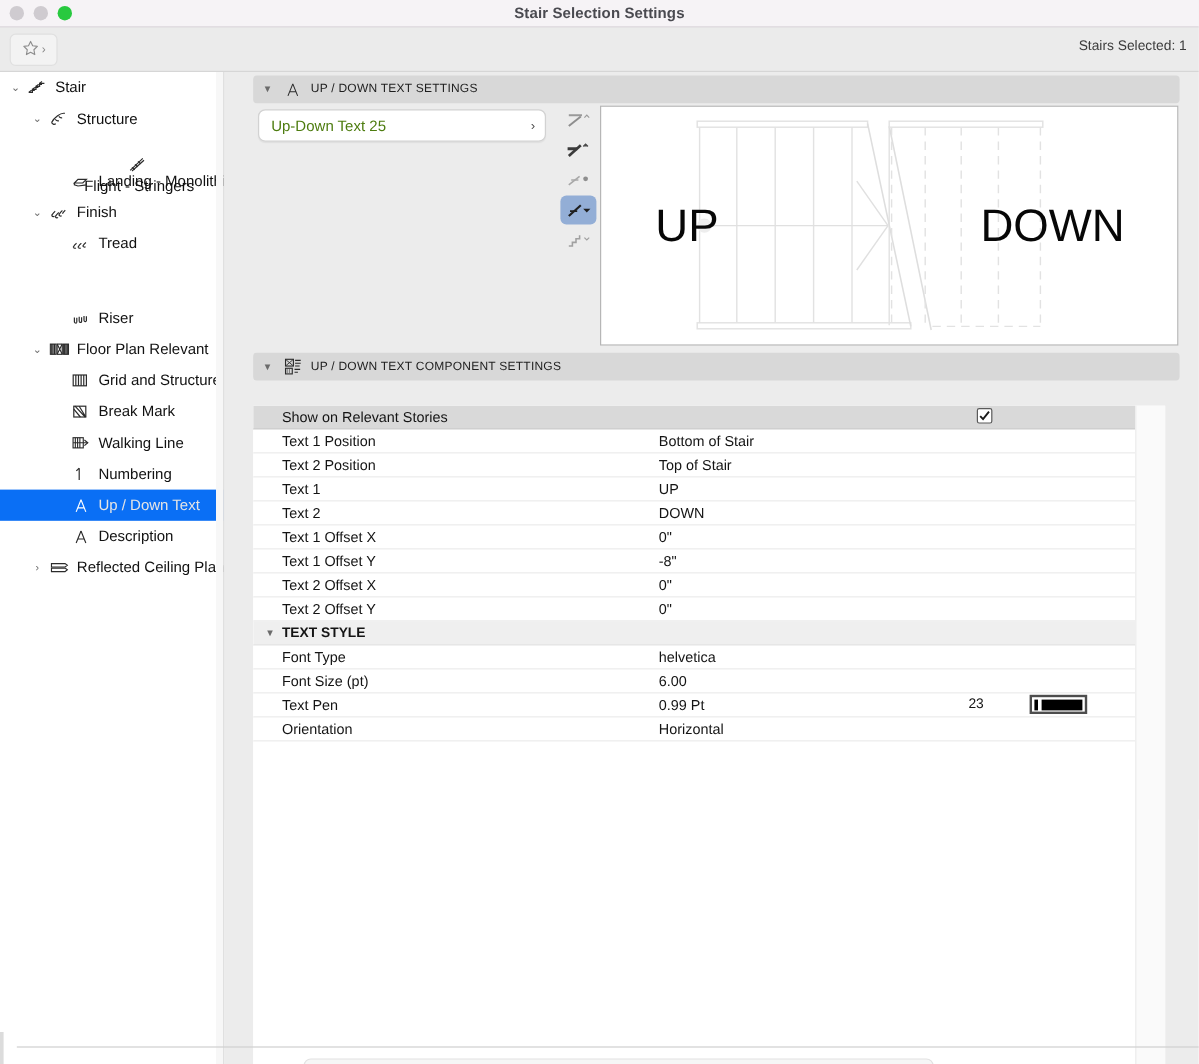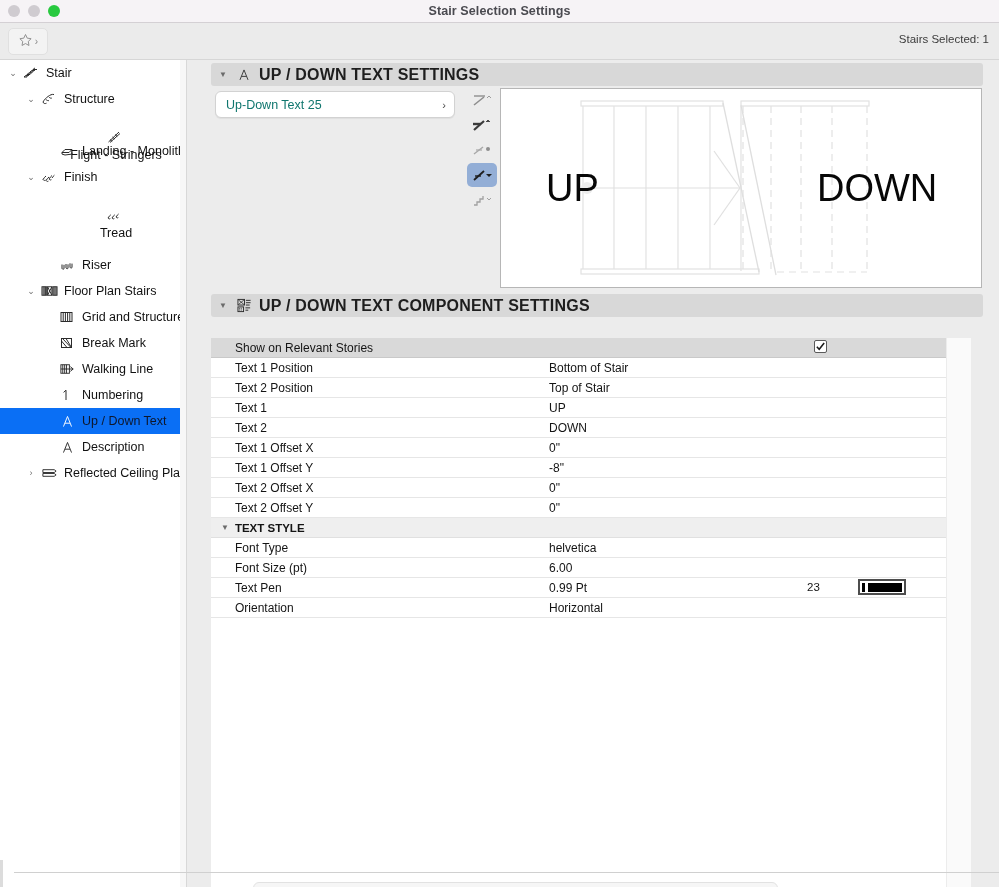--- a/index.html
+++ b/index.html
@@ -99,21 +99,21 @@
     position: relative;
     height: 26px;
     display: flex;
     align-items: center;
     font-size: 12.5px;
     color: #111;
     white-space: nowrap;
   }
   .tree-row.selected {
     background: #0a6ff5;
-    color: #0f172a;
+    color: #e5e5e5;
   }
   .tree-row .twisty {
     width: 14px;
     flex: 0 0 14px;
     text-align: center;
     font-size: 9px;
     color: #6f6f6f;
     line-height: 1;
   }
   .tree-row.selected .twisty { color: #ffffff; }
@@ -159,43 +159,43 @@
     width: 14px;
     line-height: 1;
   }
   .section-header .sh-icon {
     width: 22px;
     display: flex;
     align-items: center;
     justify-content: center;
   }
   .section-header .sh-title {
-    font-size: 16px;
-    font-weight: bold;
+    font-size: 10px;
+    font-weight: normal;
     color: #1e1e1e;
     letter-spacing: 0.2px;
     margin-left: 4px;
     text-align: center;
   }
 
   
   .combo {
     position: absolute;
     left: 28px; top: 31px;
     width: 240px; height: 27px;
     background: #ffffff;
     border: 1px solid #d2d2d2;
     border-radius: 6px;
     box-shadow: 0 1px 1px rgba(0,0,0,0.06);
     display: flex;
     align-items: center;
     box-sizing: border-box;
     padding: 0 8px 0 10px;
   }
-  .combo .cval { flex: 1; font-size: 12.5px; color: #0f766e; }
+  .combo .cval { flex: 1; font-size: 12.5px; color: #4d7c0f; }
   .combo .carrow { font-size: 11px; color: #4a4a4a; }
 
   
   .modestrip {
     position: absolute;
     left: 280px; top: 28px;
     width: 32px;
   }
   .mode-btn {
     width: 30px; height: 24px;
@@ -430,21 +430,21 @@
           <span class="ticon">
             <svg width="16" height="16" viewBox="0 0 16 16">
               <g stroke="#2b2b2b" fill="none" stroke-width="1">
                 <path d="M2 10.5c1-1.5 2-2.8 3-3.5M5 11.5c1-1.5 2-2.8 3-3.5M8 10c1-1.5 2-2.8 3-3.5M11 9c.8-1.2 1.6-2.2 2.4-2.8"></path>
                 <path d="M2 10.5c.6.9 1.6 1.2 2.4.7M5 11.5c.6.9 1.6 1.2 2.4.7M8 10c.6.9 1.6 1.2 2.4.7"></path>
               </g>
             </svg>
           </span>
           <span class="tlabel">Finish</span>
         </div>
-        <div class="tree-row" style="padding-left: 42px; flex-direction: column;">
+        <div class="tree-row" style="padding-left: 42px;">
           <span class="twisty"></span>
           <span class="ticon">
             <svg width="16" height="16" viewBox="0 0 16 16">
               <g stroke="#2b2b2b" fill="none" stroke-width="1">
                 <path d="M2 11c.8-1.4 1.8-2.5 2.8-3.2M6 11c.8-1.4 1.8-2.5 2.8-3.2M10 10c.8-1.4 1.8-2.4 2.6-3"></path>
                 <path d="M2 11c.5.9 1.5 1.1 2.3.6M6 11c.5.9 1.5 1.1 2.3.6M10 10c.5.9 1.5 1.1 2.3.6"></path>
               </g>
             </svg>
           </span>
           <span class="tlabel">Tread</span>
@@ -469,21 +469,21 @@
               <g stroke="#2b2b2b" fill="none" stroke-width="1">
                 <rect x="1" y="2.5" width="5" height="9"></rect>
                 <path d="M2.2 2.5v9M3.4 2.5v9M4.7 2.5v9"></path>
                 <rect x="7" y="2.5" width="4.5" height="9"></rect>
                 <path d="M7 2.5l4.5 9M11.5 2.5L7 11.5"></path>
                 <rect x="12.5" y="2.5" width="4.5" height="9"></rect>
                 <path d="M13.6 2.5v9M14.8 2.5v9M16 2.5v9"></path>
               </g>
             </svg>
           </span>
-          <span class="tlabel">Floor Plan Stairs</span>
+          <span class="tlabel">Floor Plan Relevant</span>
         </div>
         <div class="tree-row" style="padding-left: 42px;">
           <span class="twisty"></span>
           <span class="ticon">
             <svg width="16" height="14" viewBox="0 0 16 14">
               <g stroke="#2b2b2b" fill="none" stroke-width="1">
                 <rect x="2" y="2.5" width="11" height="9"></rect>
                 <path d="M4.2 2.5v9M6.4 2.5v9M8.6 2.5v9M10.8 2.5v9"></path>
               </g>
             </svg>

